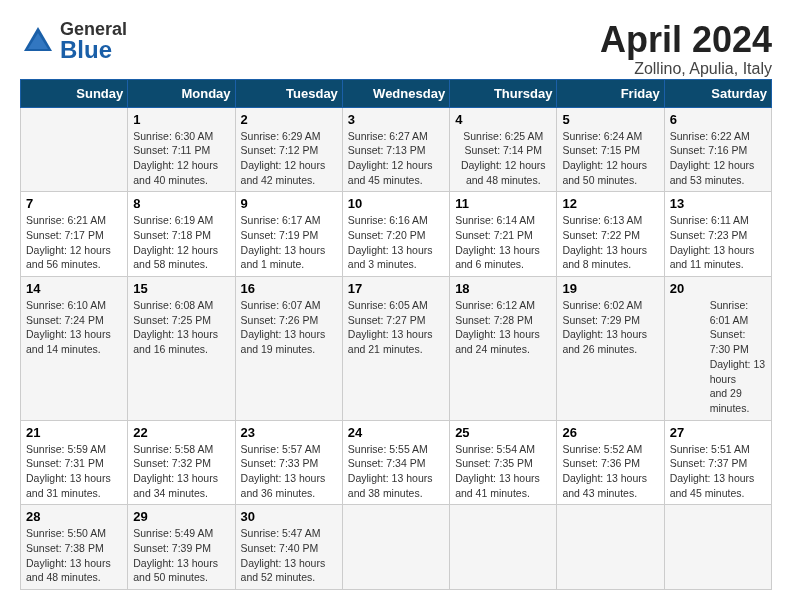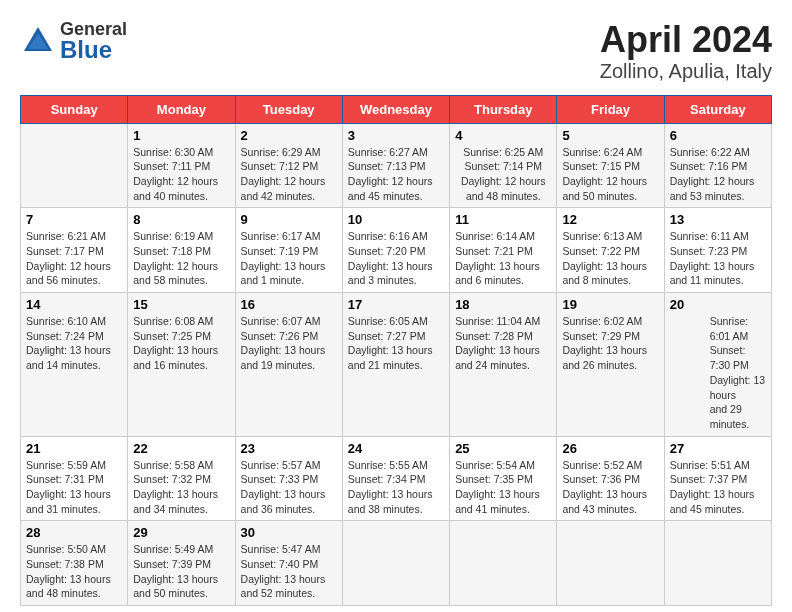--- a/index.html
+++ b/index.html
@@ -7,21 +7,21 @@
       font-family: Arial, sans-serif;
       background: #fff;
       width: 792px;
       min-height: 612px;
       padding: 20px;
     }
     .header {
       display: flex;
       justify-content: space-between;
       align-items: flex-start;
-      margin-bottom: 12px;
+      margin-bottom: 1px;
       gap: 24px;
     }
     .logo {
       display: flex;
       align-items: center;
     }
     .logo-text {
       display: flex;
       flex-direction: column;
       line-height: 1;
@@ -44,33 +44,33 @@
     .title-block {
       text-align: right;
     }
     .month-title {
       font-size: 36px;
       font-weight: bold;
       color: #222;
       line-height: 1.1;
     }
     .location {
-      font-size: 20px;
+      font-size: 16px;
       color: #444;
     }
     table {
       width: 100%;
       border-collapse: collapse;
       font-size: 11px;
     }
     thead tr th {
-      background-color: #ef4444;
+      background-color: #0c4a6e;
       color: #fff;
       padding: 6px 4px;
-      text-align: center;
+      text-align: right;
       font-size: 13px;
       font-weight: bold;
       border: 1px solid #1a5fa8;
     }
     tbody tr td {
       border: 1px solid #ccc;
       vertical-align: top;
       padding: 4px 5px;
       min-height: 80px;
       width: 14.28%;
@@ -246,21 +246,21 @@
         </td>
         <td>
           <span class="day-number">17</span>
           <div class="day-info" style="white-space: pre-line;">Sunrise: 6:05 AM
 Sunset: 7:27 PM
 Daylight: 13 hours
 and 21 minutes.</div>
         </td>
         <td>
           <span class="day-number">18</span>
-          <div class="day-info" style="white-space: pre-line;">Sunrise: 11:04 AM
+          <div class="day-info" style="white-space: pre-line;">Sunrise: 6:12 AM
 Sunset: 7:28 PM
 Daylight: 13 hours
 and 24 minutes.</div>
         </td>
         <td>
           <span class="day-number">19</span>
           <div class="day-info" style="white-space: pre-line;">Sunrise: 6:02 AM
 Sunset: 7:29 PM
 Daylight: 13 hours
 and 26 minutes.</div>

